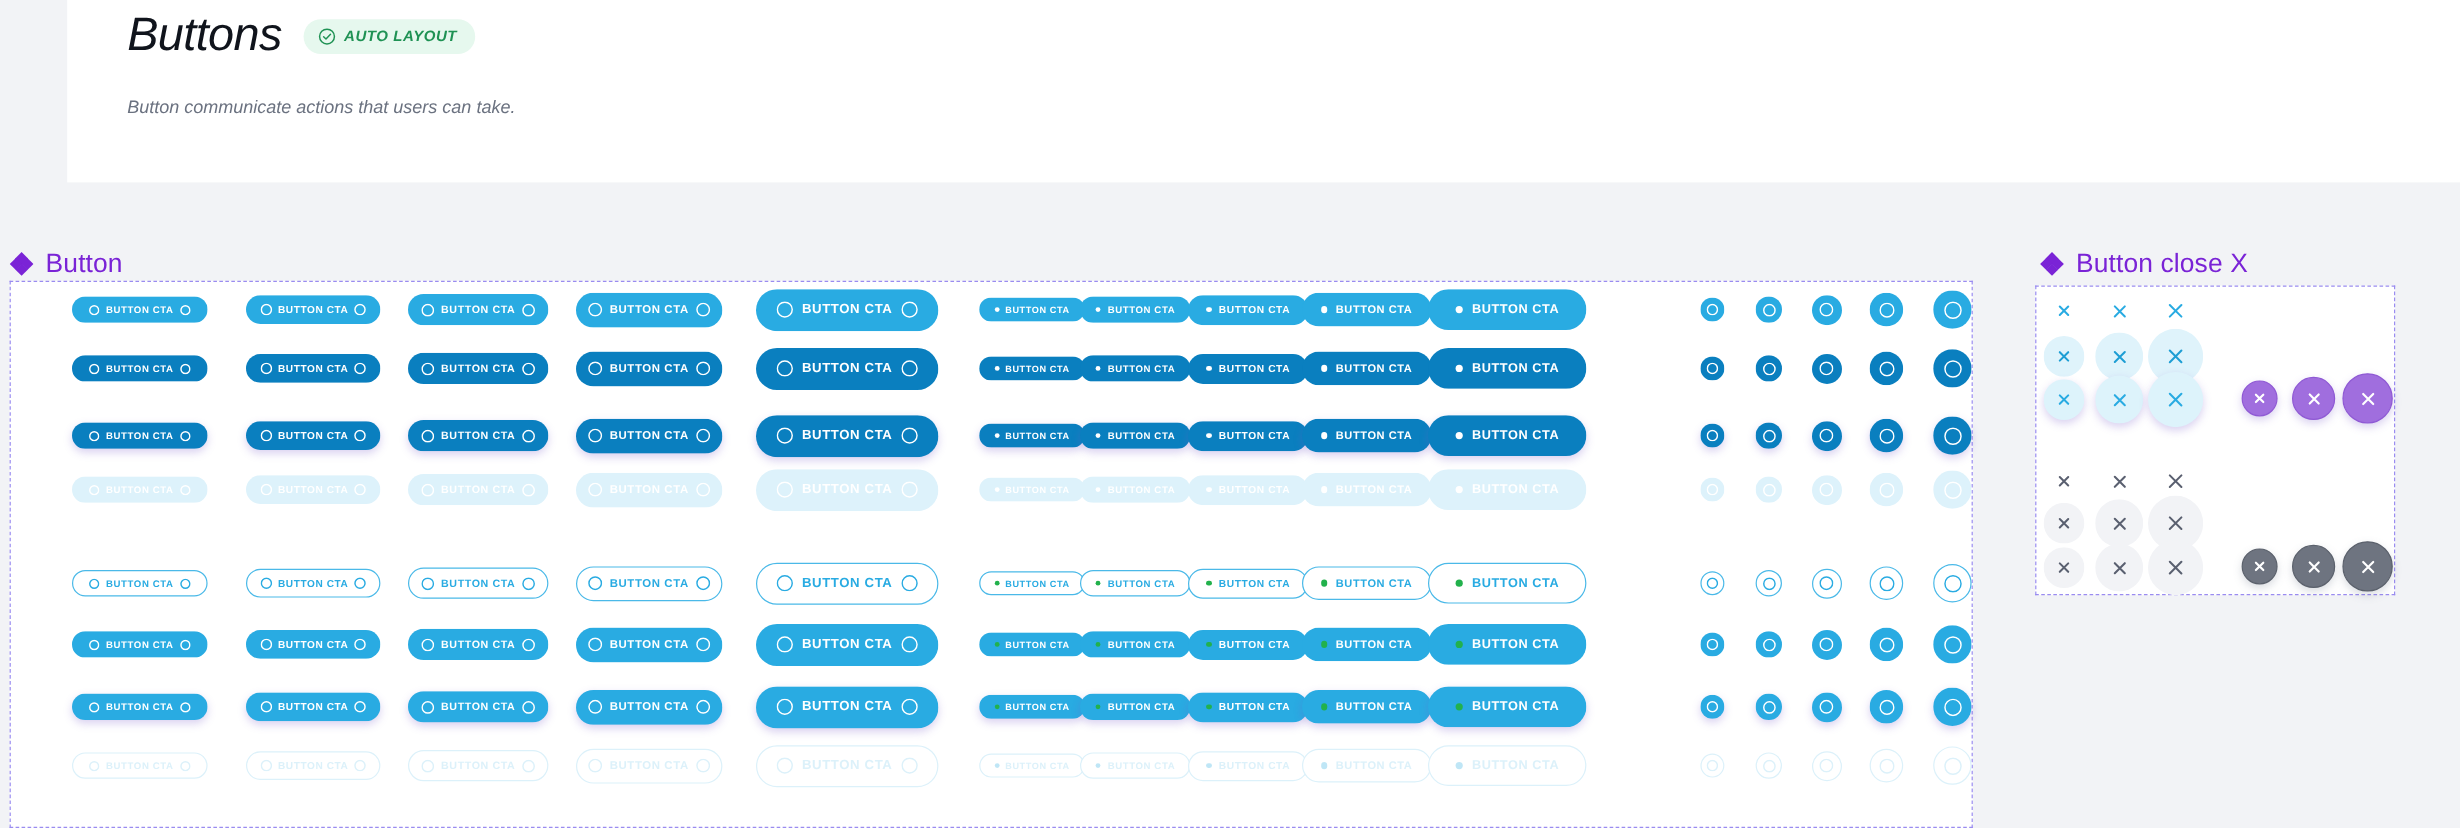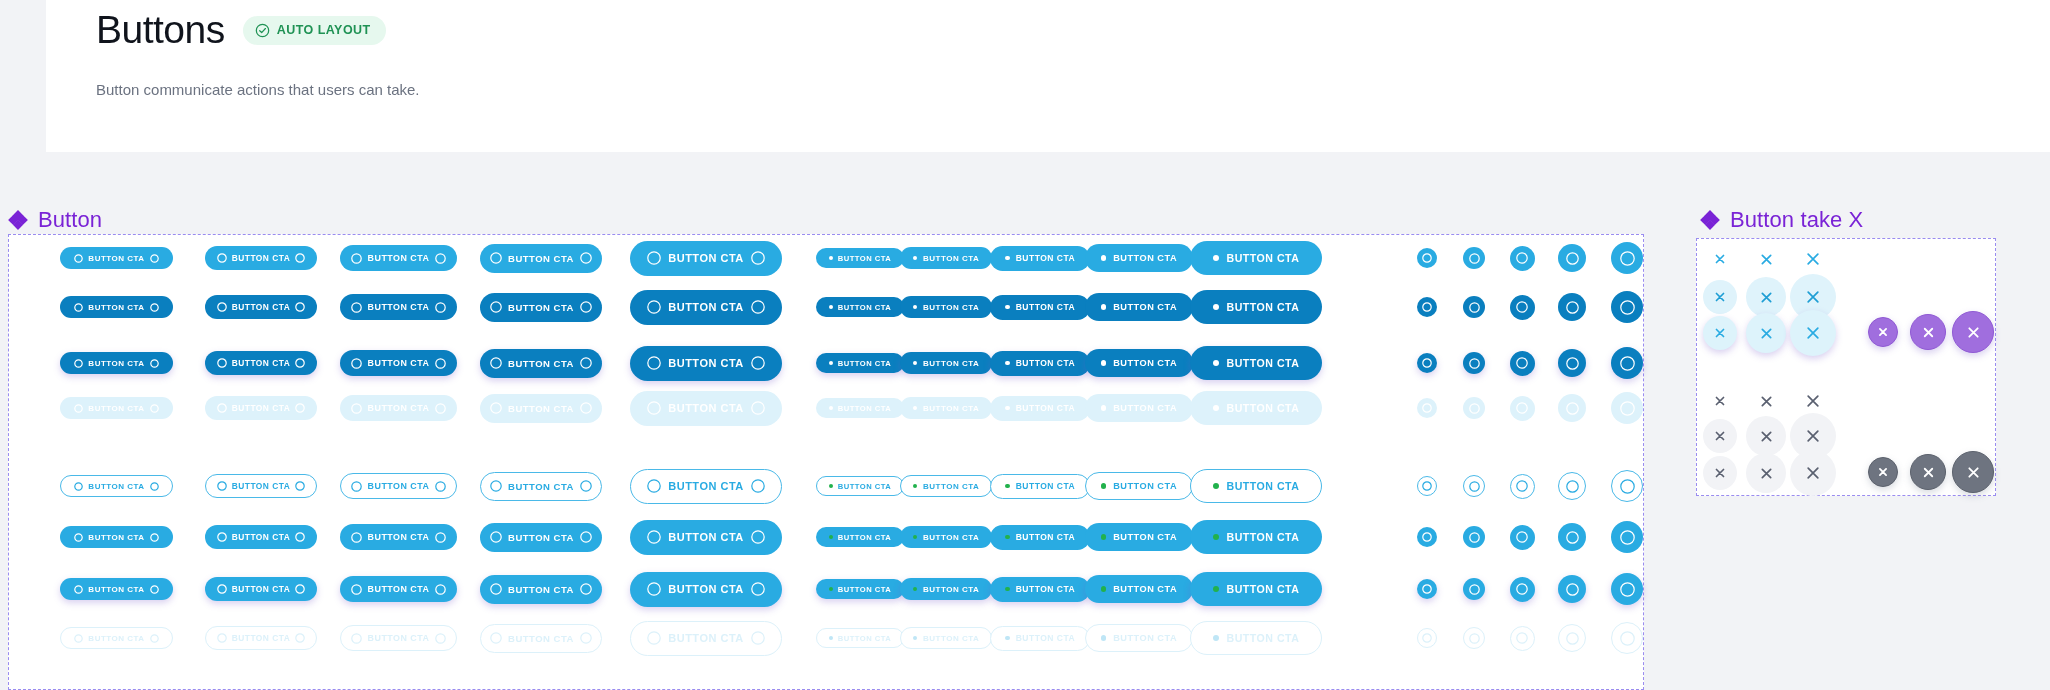--- a/index.html
+++ b/index.html
@@ -6,22 +6,23 @@
   html, body {
     width: 2050px; height: 690px;
     background: #f2f3f6;
     font-family: "Liberation Sans", sans-serif;
     overflow: hidden;
   }
   #root { position: relative; width: 2050px; height: 690px; }
 
   
   .header-card {
-    position: absolute; left: 46px; top: 0; right: 0; height: 152px;
+    position: absolute; left: 56px; top: 0; right: 0; height: 152px;
     background: #ffffff;
+    font-style: italic;
   }
   .header-inner { position: absolute; left: 50px; top: 8px; }
   .title-row { display: flex; align-items: center; gap: 18px; }
   .page-title {
     font-size: 39px; font-weight: 400; color: #10141c; letter-spacing: -0.5px;
     line-height: 1.15;
   }
   .auto-layout-badge {
     display: inline-flex; align-items: center; gap: 7px;
     background: #e6f8ee; border-radius: 20px;
@@ -117,21 +118,21 @@
     <span>
       <svg class="diamond-icon" viewBox="0 0 20 20">
         <g fill="#7a23d6">
           <rect x="6.2" y="1.6" width="7.6" height="7.6" transform="rotate(45 10 5.4)"></rect>
           <rect x="1.6" y="6.4" width="7.2" height="7.2" transform="rotate(45 5.2 10)"></rect>
           <rect x="11.2" y="6.4" width="7.2" height="7.2" transform="rotate(45 14.8 10)"></rect>
           <rect x="6.4" y="11.2" width="7.2" height="7.2" transform="rotate(45 10 14.8)"></rect>
         </g>
       </svg>
     </span>
-    <span class="section-title">Button take X</span>
+    <span class="section-title">Button close X</span>
   </div>
 
   <div class="frame" style="left:8px; top:234px; width:1636px; height:456px;"></div>
 
   <div class="frame" style="left:1696px; top:238px; width:300px; height:258px;"></div>
 
   <div id="layers">
       <div class="btn" style="position: absolute; left: 60px; top: 247px; width: 113px; height: 22px; background: rgb(41, 171, 226); color: rgb(255, 255, 255); font-size: 8px; gap: 5px; border-color: transparent;">
         <span>
           <svg width="9" height="9" viewBox="0 0 9 9" style="display:block">

